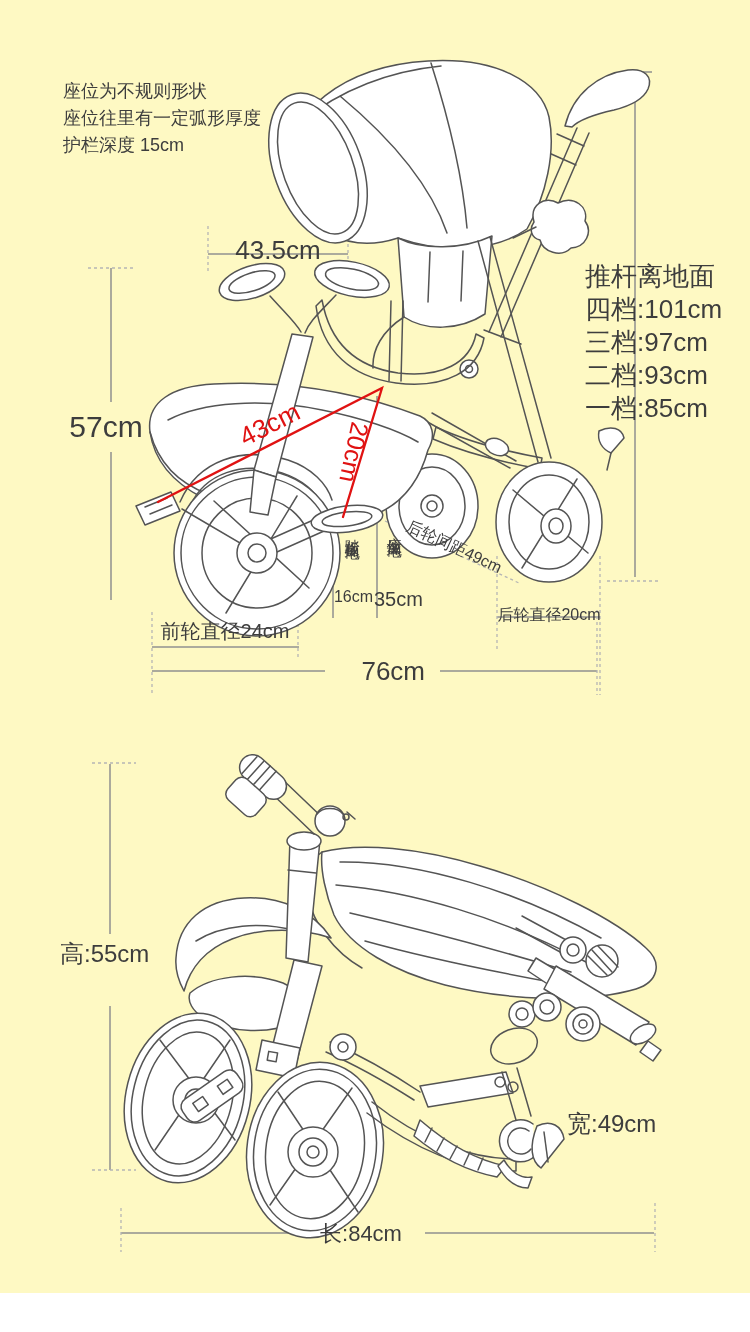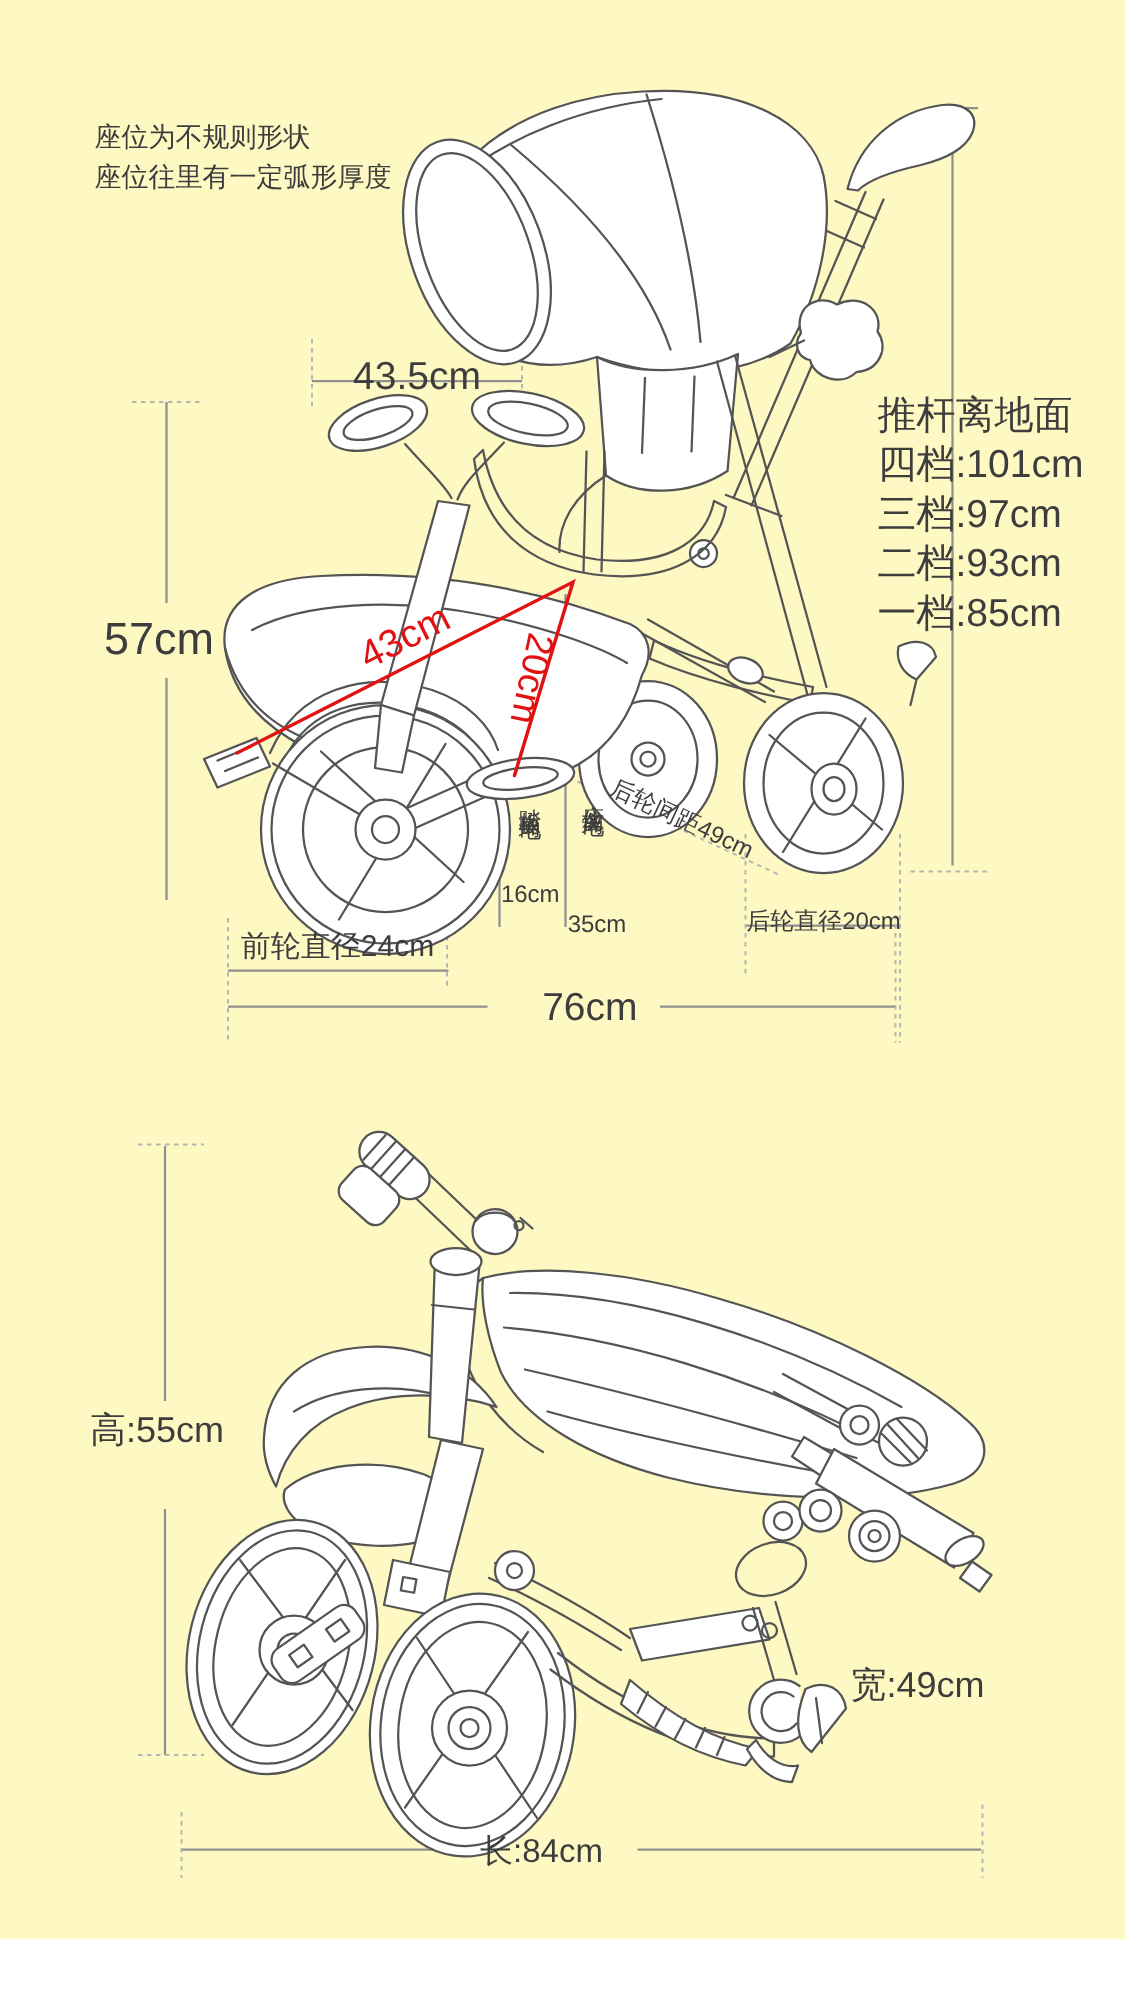--- a/index.html
+++ b/index.html
@@ -15,21 +15,21 @@
   .dim-57{left:60px;top:410px;width:92px;font-size:30px;}
   .pushblock{left:585px;top:260px;font-size:26px;line-height:33px;}
   .red43{left:223px;top:410px;width:94px;font-size:26px;color:#e01212;
          transform:rotate(-27deg);transform-origin:center;}
   .red20{left:315px;top:438px;width:78px;font-size:25px;color:#e01212;
          transform:rotate(102deg);transform-origin:center;}
   .vtxt{writing-mode:vertical-rl;text-orientation:upright;font-size:15px;letter-spacing:2px;}
   .pedal-lab{left:344px;top:527px;height:64px;}
   .seat-lab{left:386px;top:525px;height:64px;}
   .pedal-val{left:331px;top:588px;width:45px;font-size:16px;}
-  .seat-val{left:374px;top:608px;width:48px;font-size:16px;}
+  .seat-val{left:374px;top:588px;width:48px;font-size:20px;}
   .reartrack{left:393px;top:538px;width:122px;font-size:16px;
              transform:rotate(25deg);transform-origin:center;}
   .reardiam{left:494px;top:606px;width:110px;font-size:16px;}
   .frontdiam{left:150px;top:620px;width:150px;font-size:20px;}
   .dim-76{left:335px;top:657px;width:90px;font-size:26px;text-align:right;}
   .fold-h{left:60px;top:940px;width:115px;font-size:24px;}
   .fold-w{left:567px;top:1110px;width:115px;font-size:24px;}
   .fold-l{left:302px;top:1221px;width:118px;font-size:22px;}
 </style>
 </head>
@@ -220,20 +220,21 @@
       <path d="M529,1131 A13,13 0 1 0 531,1149"></path>
       <path fill="#fff" d="M537,1126 C551,1119 562,1126 564,1139 L541,1168 C531,1161 529,1146 537,1126 Z"></path>
       <path d="M544,1132 L548,1162"></path>
       <path fill="#fff" d="M504,1160 C511,1172 521,1179 532,1177 L528,1188 C514,1188 504,1177 498,1166 Z"></path>
     </g>
   </svg>
 
   <div class="lbl notes">
     <div>座位为不规则形状</div>
     <div>座位往里有一定弧形厚度</div>
+    <div>护栏深度 15cm</div>
   </div>
 
   <div class="lbl dim-435 ctr">43.5cm</div>
 
   <div class="lbl dim-57 ctr">57cm</div>
 
   <div class="lbl pushblock">
     <div>推杆离地面</div>
     <div>四档:101cm</div>
     <div>三档:97cm</div>

